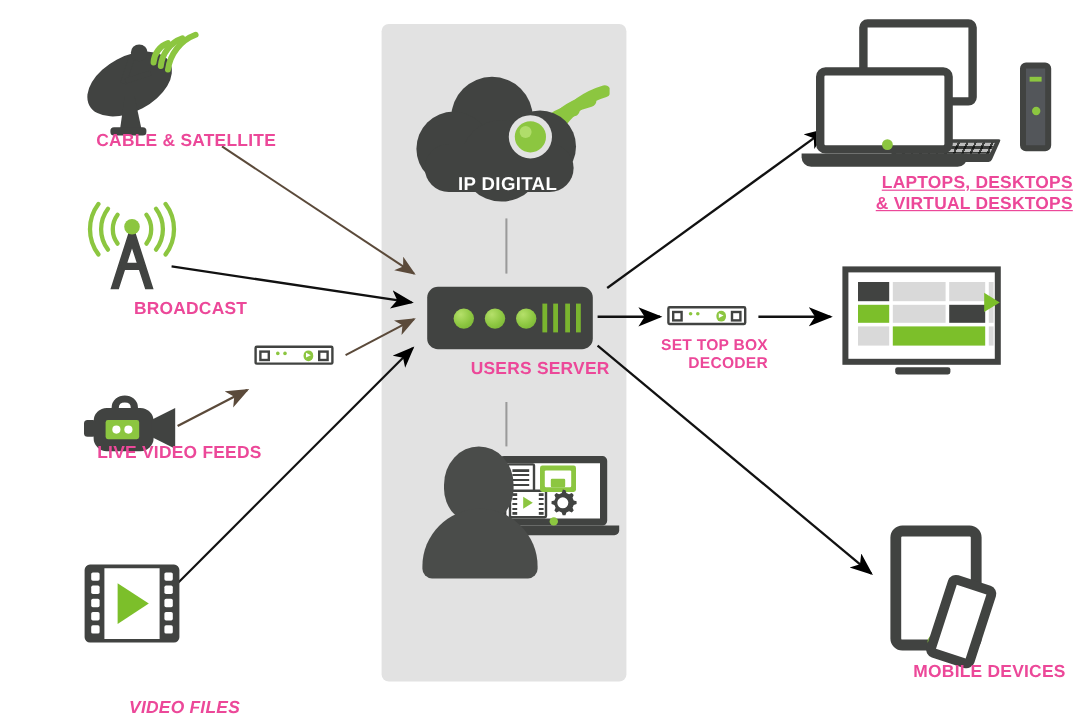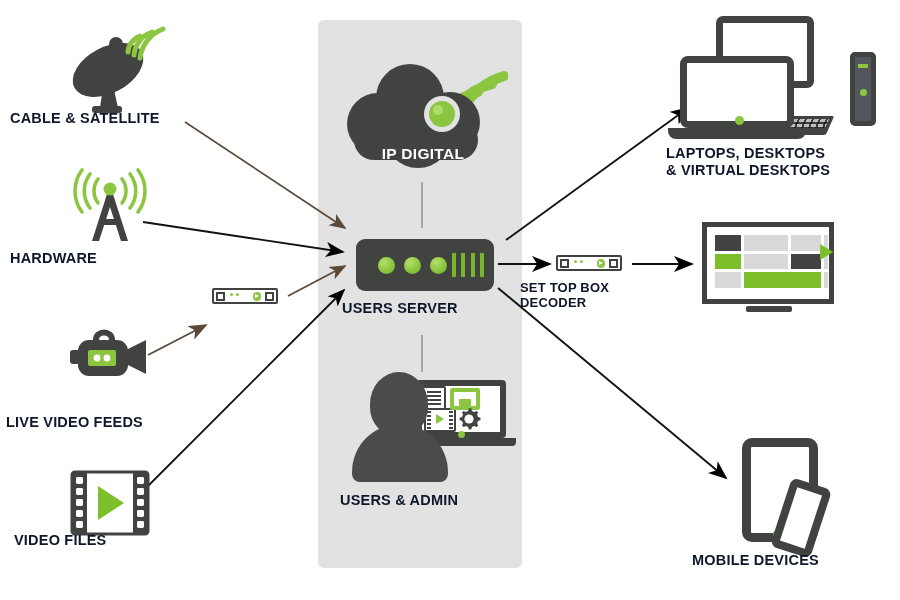--- a/index.html
+++ b/index.html
@@ -30,22 +30,22 @@
     top: 0;
     width: 900px;
     height: 600px;
     pointer-events: none;
   }
   .node {
     position: absolute;
   }
   .label {
     position: absolute;
-    text-align: left;
-    color: #0f172a;
+    text-align: right;
+    color: #ec4899;
     font-weight: bold;
     font-size: 14.5px;
     letter-spacing: 0.2px;
     line-height: 1.18;
     white-space: pre-line;
   }
   .label.small {
     font-size: 13px;
   }
   .cloud-text {
@@ -500,21 +500,21 @@
 
       <path d="M36 14 A20 20 0 0 0 36 38" stroke="#8cc640" stroke-width="3.6" fill="none" stroke-linecap="round"></path>
       <path d="M28 9 A28 28 0 0 0 28 43" stroke="#8cc640" stroke-width="3.6" fill="none" stroke-linecap="round"></path>
       <path d="M20 5 A35 35 0 0 0 20 47" stroke="#8cc640" stroke-width="3.6" fill="none" stroke-linecap="round"></path>
 
       <path d="M60 14 A20 20 0 0 1 60 38" stroke="#8cc640" stroke-width="3.6" fill="none" stroke-linecap="round"></path>
       <path d="M68 9 A28 28 0 0 1 68 43" stroke="#8cc640" stroke-width="3.6" fill="none" stroke-linecap="round"></path>
       <path d="M76 5 A35 35 0 0 1 76 47" stroke="#8cc640" stroke-width="3.6" fill="none" stroke-linecap="round"></path>
     </svg>
   </div>
-  <div class="label" style="left:10px; top:250px; width:196px;">HARDWARE</div>
+  <div class="label" style="left:10px; top:250px; width:196px;">BROADCAST</div>
 
   <div class="node" style="left:212px; top:288px; width:72px; height:20px;">
     <div class="rack">
       <div class="sq l"></div>
       <div class="sq r"></div>
       <div class="dot" style="left:16px;"></div>
       <div class="dot" style="left:22px;"></div>
       <div class="pwr"></div>
     </div>
   </div>
@@ -523,21 +523,21 @@
     <svg width="92" height="56" viewBox="0 0 92 56">
       <rect x="10" y="12" width="50" height="36" rx="11" fill="#414341"></rect>
       <path d="M58 22 L78 12 L78 46 L58 36 Z" fill="#414341"></path>
       <rect x="2" y="22" width="10" height="14" rx="3" fill="#414341"></rect>
       <path d="M28 12 C28 2 44 2 44 12" stroke="#414341" stroke-width="6" fill="none"></path>
       <rect x="20" y="22" width="28" height="16" rx="2" fill="#8cc640"></rect>
       <circle cx="29" cy="30" r="3.4" fill="#ffffff"></circle>
       <circle cx="39" cy="30" r="3.4" fill="#ffffff"></circle>
     </svg>
   </div>
-  <div class="label" style="left:6px; top:370px; width:212px;margin-top:44px;">LIVE VIDEO FEEDS</div>
+  <div class="label" style="left:6px; top:370px; width:212px;">LIVE VIDEO FEEDS</div>
 
   <div class="node" style="left:66px; top:468px; width:90px; height:70px;">
     <svg width="90" height="70" viewBox="0 0 90 70">
       <rect x="6" y="4" width="76" height="62" rx="3" fill="none" stroke="#414341" stroke-width="3"></rect>
       <rect x="6" y="4" width="15" height="62" fill="#414341"></rect>
       <rect x="67" y="4" width="15" height="62" fill="#414341"></rect>
       <g fill="#ffffff">
         <rect x="10" y="9" width="7" height="7" rx="1.4"></rect>
         <rect x="10" y="20" width="7" height="7" rx="1.4"></rect>
         <rect x="10" y="31" width="7" height="7" rx="1.4"></rect>
@@ -545,21 +545,21 @@
         <rect x="10" y="53" width="7" height="7" rx="1.4"></rect>
         <rect x="71" y="9" width="7" height="7" rx="1.4"></rect>
         <rect x="71" y="20" width="7" height="7" rx="1.4"></rect>
         <rect x="71" y="31" width="7" height="7" rx="1.4"></rect>
         <rect x="71" y="42" width="7" height="7" rx="1.4"></rect>
         <rect x="71" y="53" width="7" height="7" rx="1.4"></rect>
       </g>
       <path d="M32 18 L58 35 L32 52 Z" fill="#7cbf2a"></path>
     </svg>
   </div>
-  <div class="label" style="left:14px; top:532px; width:186px;">VIDEO FILES</div>
+  <div class="label" style="left:14px; top:582px; width:186px;font-style:italic;">VIDEO FILES</div>
 
   <div class="node" style="left:338px; top:42px; width:170px; height:140px;">
     <svg width="170" height="140" viewBox="0 0 170 140">
 
       <path d="M104 92 A44 44 0 0 1 140 50" stroke="#8cc640" stroke-width="10" fill="none" stroke-linecap="round"></path>
       <path d="M110 96 A56 56 0 0 1 154 42" stroke="#8cc640" stroke-width="10" fill="none" stroke-linecap="round"></path>
       <path d="M116 100 A70 70 0 0 1 166 34" stroke="#8cc640" stroke-width="10" fill="none" stroke-linecap="round"></path>
 
       <g fill="#414341">
         <circle cx="72" cy="56" r="34"></circle>
@@ -598,21 +598,20 @@
     <div class="pc-icon pc-img"></div>
     <svg class="pc-icon pc-gear" viewBox="0 0 26 26">
       <path d="M13 2 l2.2 .5 .8 2.4 2.2 1 2.3-1 1.6 1.6 -1 2.3 1 2.2 2.4 .8 0 2.3 -2.4 .8 -1 2.2 1 2.3 -1.6 1.6 -2.3-1 -2.2 1 -.8 2.4 -2.3 0 -.8-2.4 -2.2-1 -2.3 1 -1.6-1.6 1-2.3 -1-2.2 -2.4-.8 0-2.3 2.4-.8 1-2.2 -1-2.3 1.6-1.6 2.3 1 2.2-1 .8-2.4 Z" fill="#414341"></path>
       <circle cx="13" cy="13" r="4.6" fill="#ffffff"></circle>
     </svg>
     <div class="pc-base"></div>
     <div class="pc-dot"></div>
     <div class="person-head"></div>
     <div class="person-body"></div>
   </div>
-  <div class="label" style="left:340px; top:492px; width:170px;">USERS &amp; ADMIN</div>
 
   <div class="node" style="left:556px; top:255px; width:72px; height:20px;">
     <div class="rack">
       <div class="sq l"></div>
       <div class="sq r"></div>
       <div class="dot" style="left:16px;"></div>
       <div class="dot" style="left:22px;"></div>
       <div class="pwr"></div>
     </div>
   </div>
@@ -626,21 +625,21 @@
     <div class="keyboard"></div>
     <div class="tower">
       <div class="slot"></div>
       <div class="led"></div>
     </div>
     <div class="laptop">
       <div class="cam"></div>
     </div>
     <div class="laptop-base"></div>
   </div>
-  <div class="label" style="left:666px; top:145px; width:228px;">LAPTOPS, DESKTOPS
+  <div class="label" style="left:666px; top:145px; width:228px;text-decoration:underline;">LAPTOPS, DESKTOPS
 &amp; VIRTUAL DESKTOPS</div>
 
   <div class="node" style="left:702px; top:222px; width:136px; height:92px;">
     <div class="tv">
       <div class="tv-grid">
         <div class="tile dark"></div>
         <div class="tile"></div>
         <div class="tile" style="background:#d9d9d9;"></div>
         <div class="tile play"></div>
         <div class="tile green"></div>

